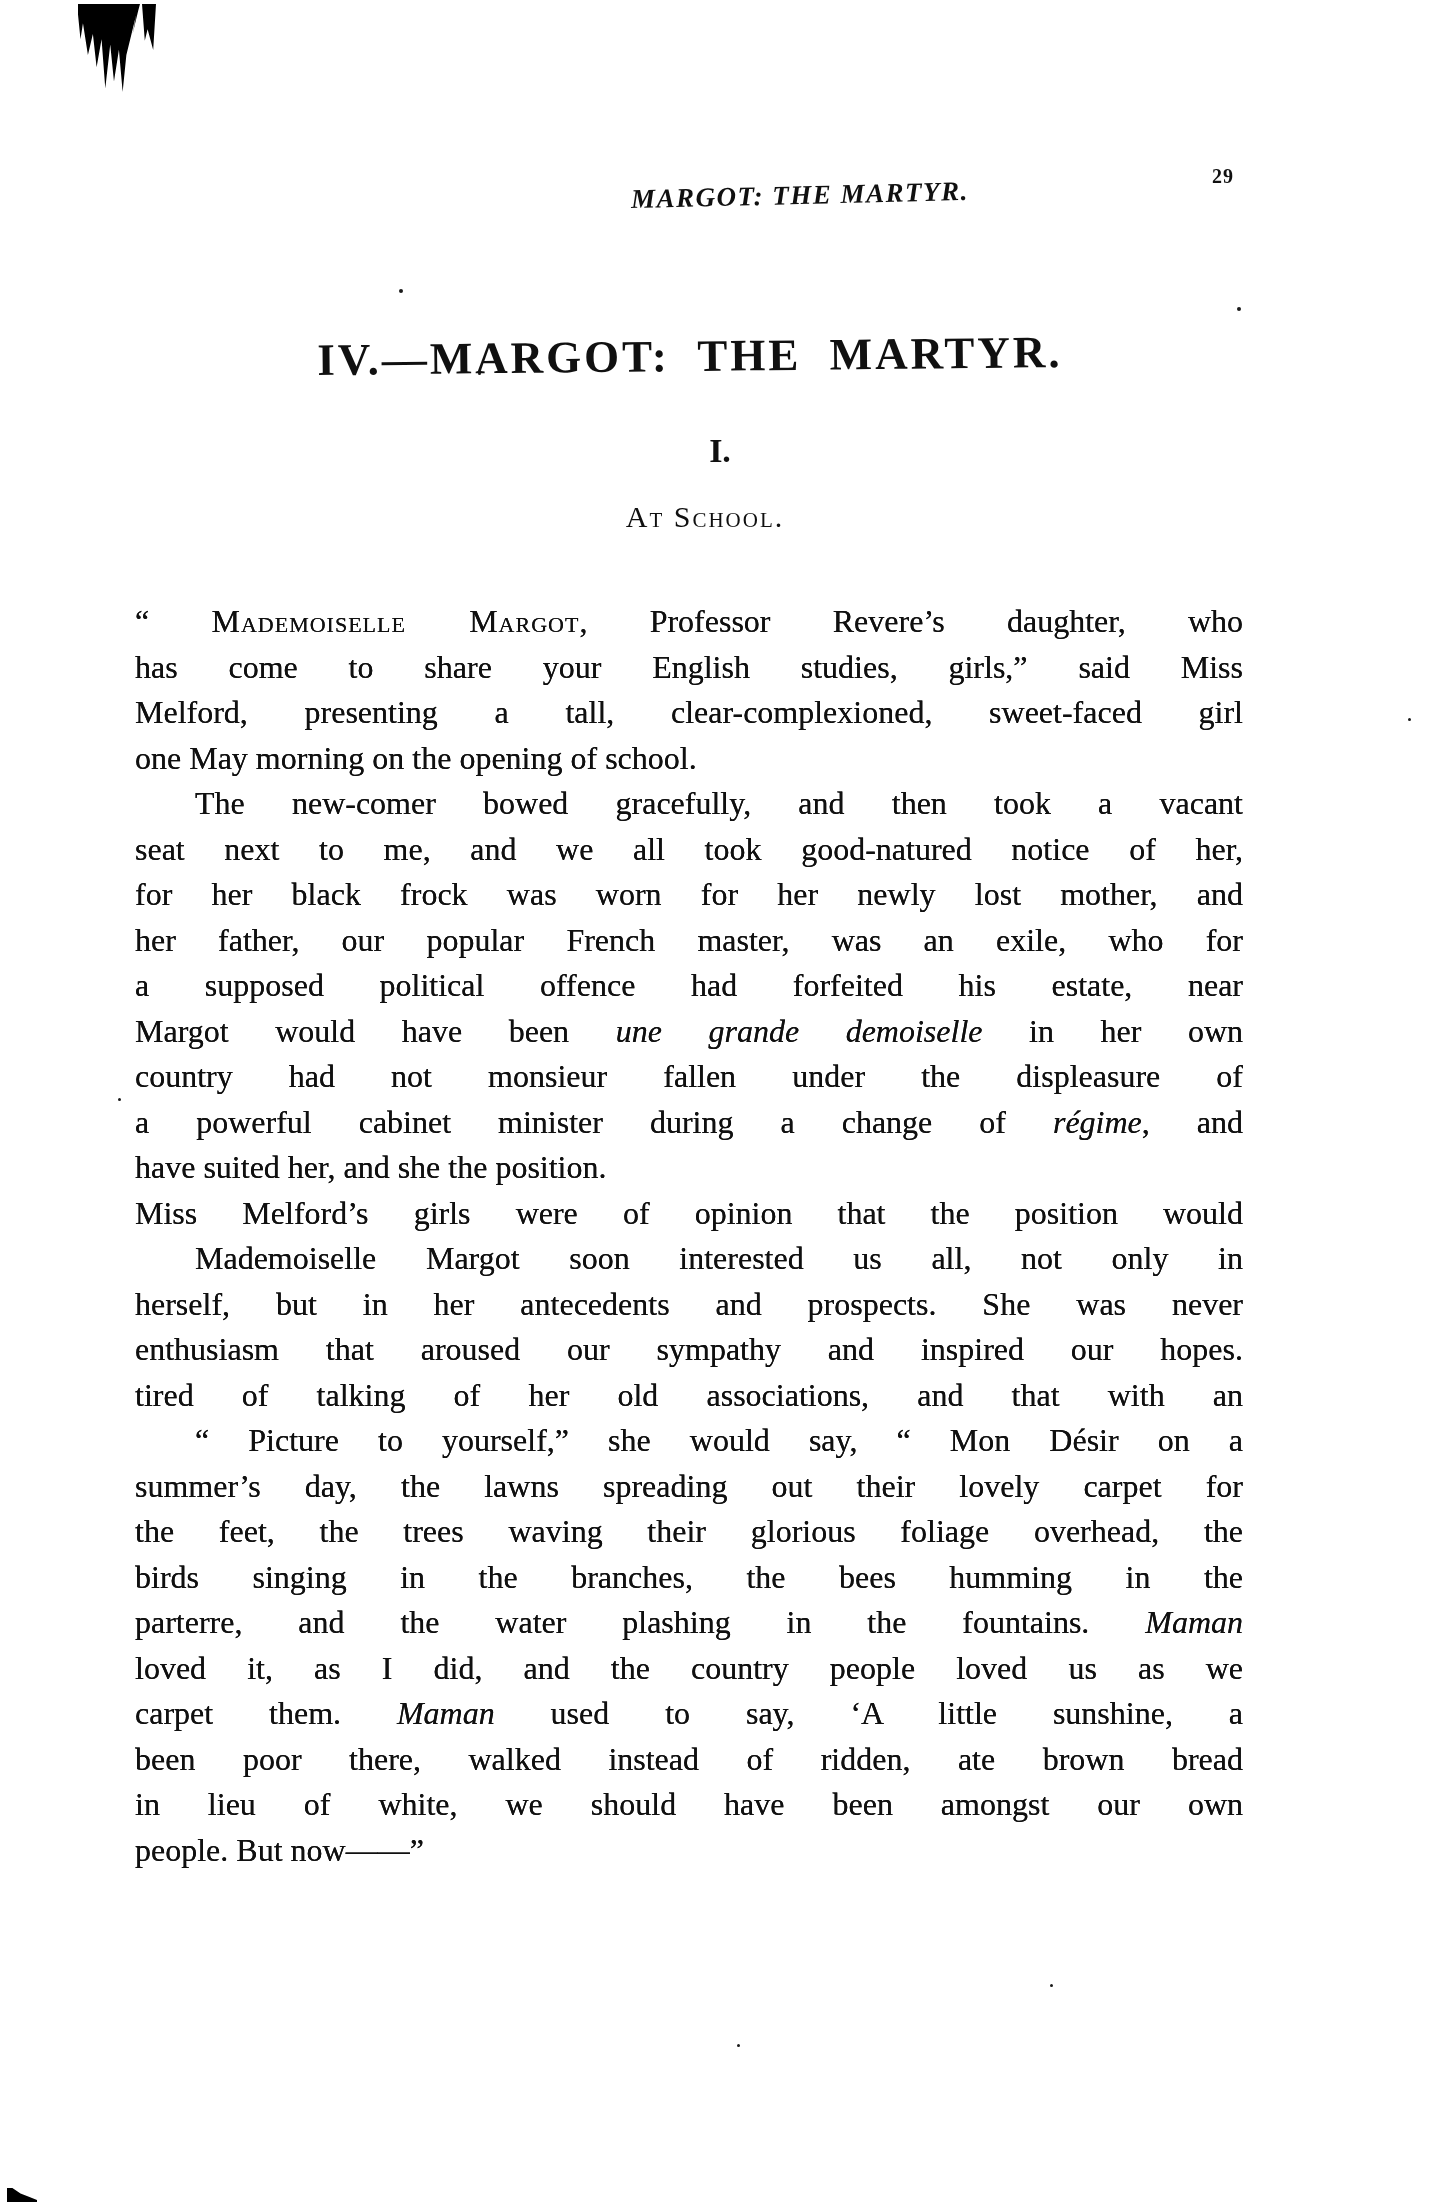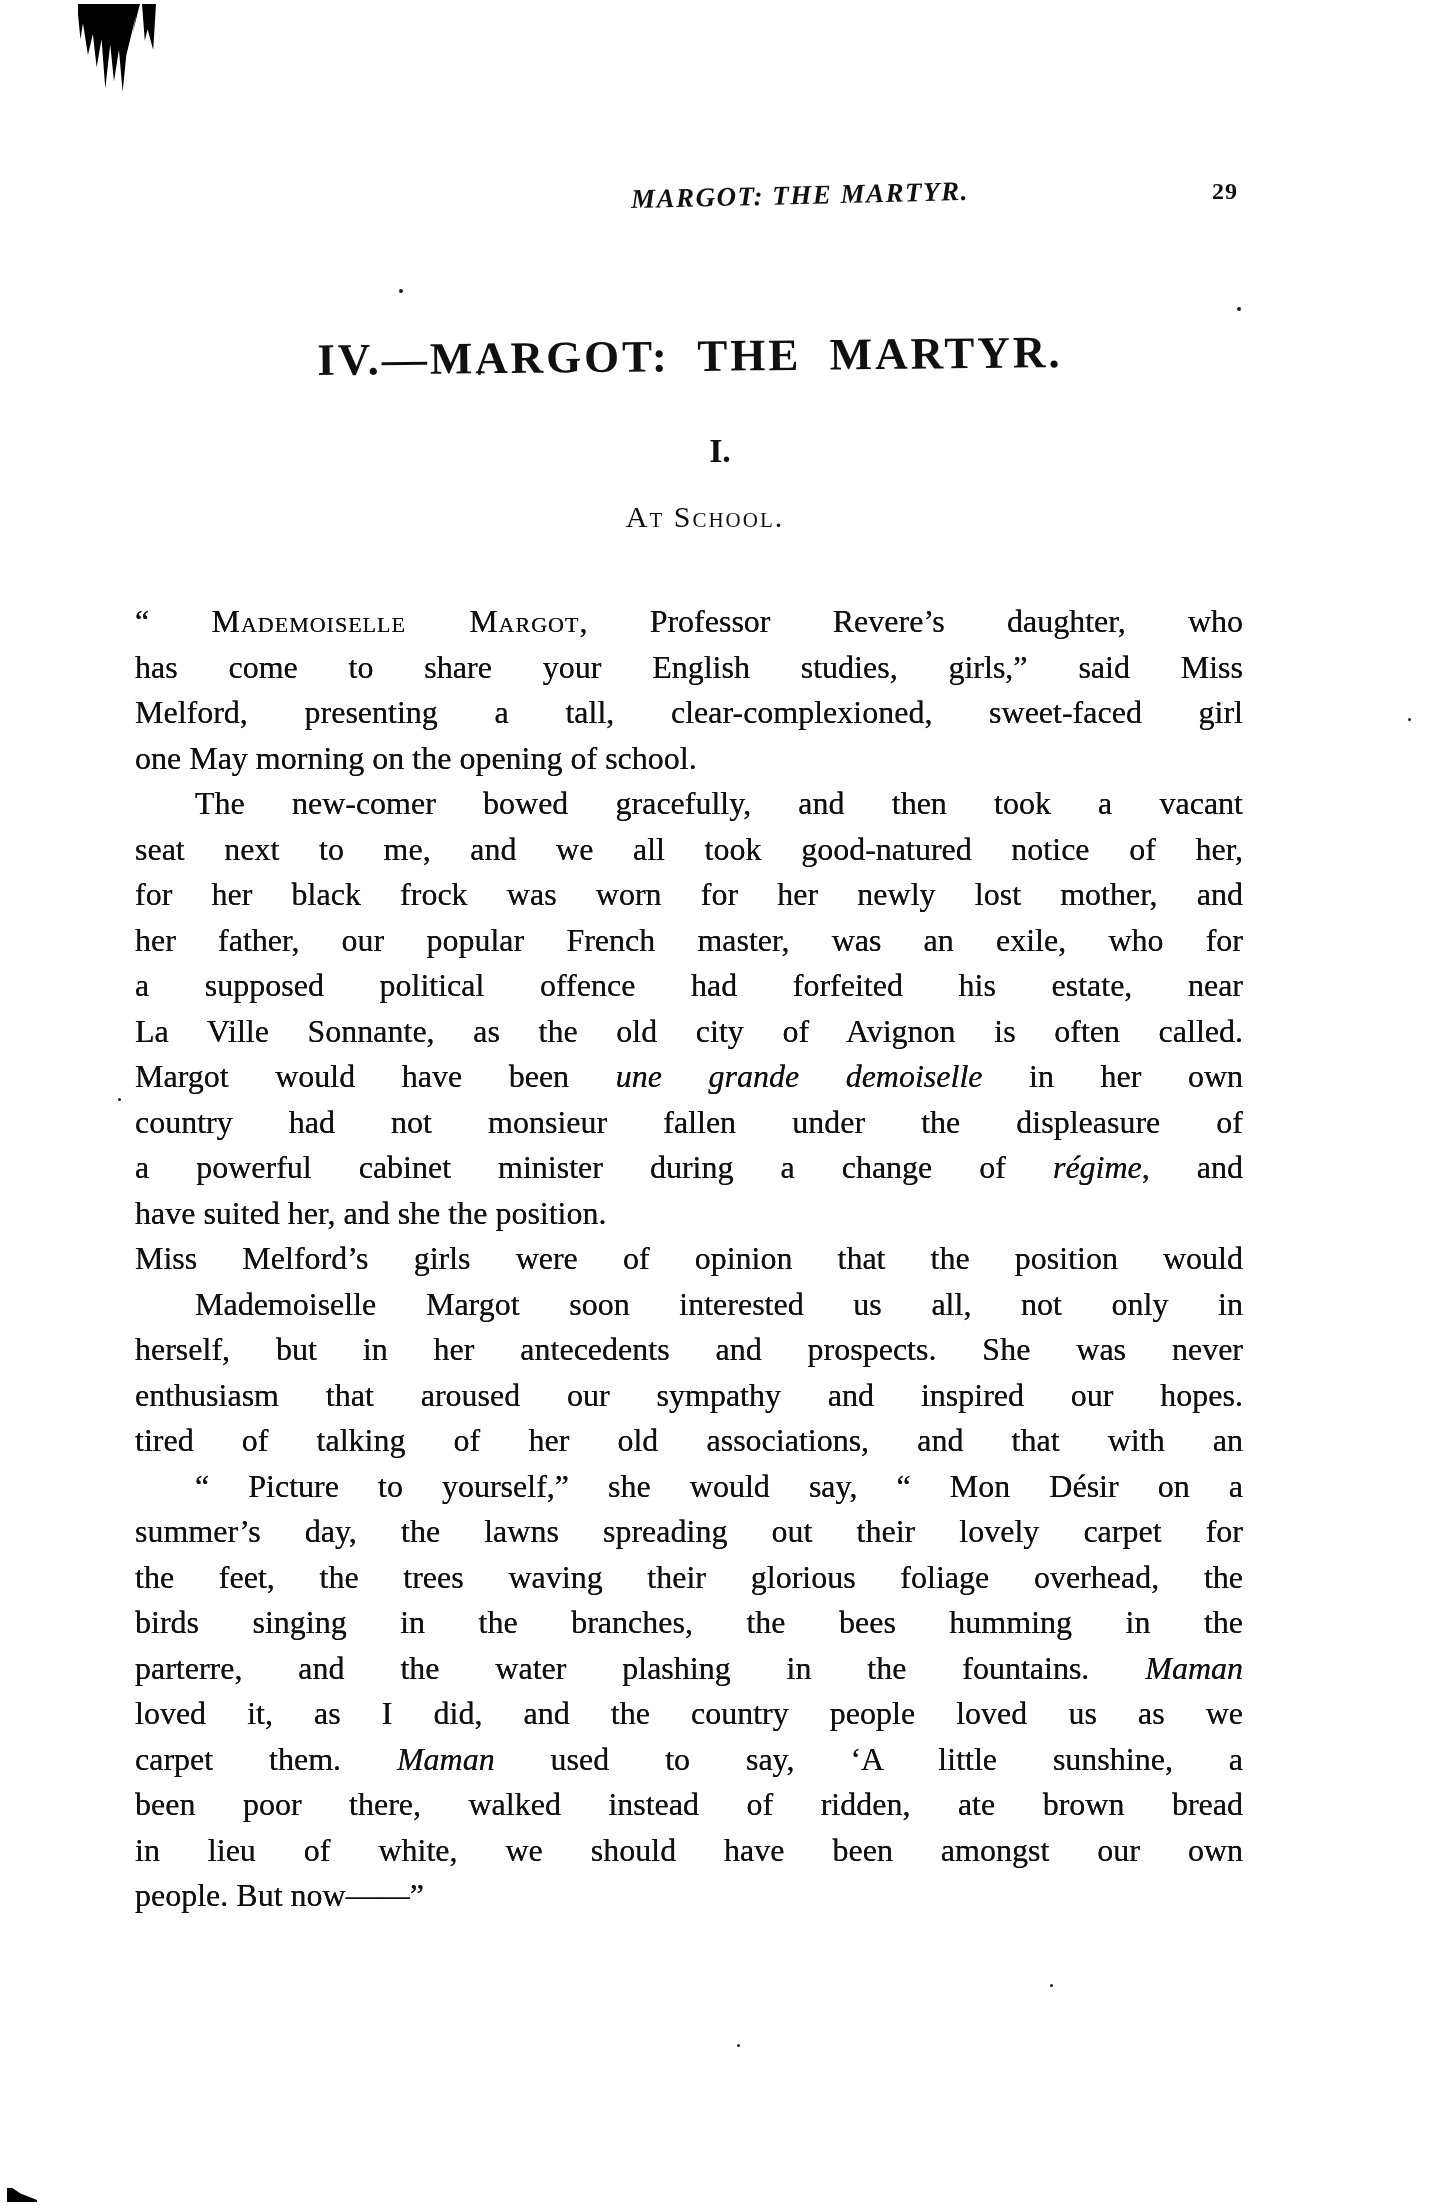--- a/index.html
+++ b/index.html
@@ -17,22 +17,22 @@
   
   .running-header{
     position:absolute;top:180px;left:585px;width:430px;
     text-align:center;
     font-style:italic;font-weight:bold;
     font-size:27px;letter-spacing:1.5px;
     transform:rotate(-1.4deg);
     white-space:nowrap;
   }
   .page-number{
-    position:absolute;top:178px;left:1212px;
-    font-weight:bold;font-size:24px;letter-spacing:1px;
+    position:absolute;top:165px;left:1212px;
+    font-weight:bold;font-size:20px;letter-spacing:1px;
   }
 
   
   .chapter-title{
     position:absolute;top:330px;left:135px;width:1110px;
     text-align:center;
     font-size:45px;font-weight:bold;
     letter-spacing:3px;word-spacing:14px;
     transform:rotate(-0.6deg);
     white-space:nowrap;
@@ -122,21 +122,20 @@
         <div class="line"><span>has come to share your English studies, girls,” said Miss</span></div>
         <div class="line"><span>Melford, presenting a tall, clear-complexioned, sweet-faced girl</span></div>
         <div class="line last"><span>one May morning on the opening of school.</span></div>
       </div>
       <div>
         <div class="line indent"><span>The new-comer bowed gracefully, and then took a vacant</span></div>
         <div class="line"><span>seat next to me, and we all took good-natured notice of her,</span></div>
         <div class="line"><span>for her black frock was worn for her newly lost mother, and</span></div>
         <div class="line"><span>her father, our popular French master, was an exile, who for</span></div>
         <div class="line"><span>a supposed political offence had forfeited his estate, near</span></div>
-        <div class="line"><span>La Ville Sonnante, as the old city of Avignon is often called.</span></div>
         <div class="line"><span>Margot would have been </span><span class="it">une grande demoiselle</span><span> in her own</span></div>
         <div class="line"><span>country had not monsieur fallen under the displeasure of</span></div>
         <div class="line"><span>a powerful cabinet minister during a change of </span><span class="it">régime</span><span>, and</span></div>
         <div class="line last"><span>have suited her, and she the position.</span></div>
         <div class="line"><span>Miss Melford’s girls were of opinion that the position would</span></div>
       </div>
       <div>
         <div class="line indent"><span>Mademoiselle Margot soon interested us all, not only in</span></div>
         <div class="line"><span>herself, but in her antecedents and prospects. She was never</span></div>
         <div class="line"><span>enthusiasm that aroused our sympathy and inspired our hopes.</span></div>

